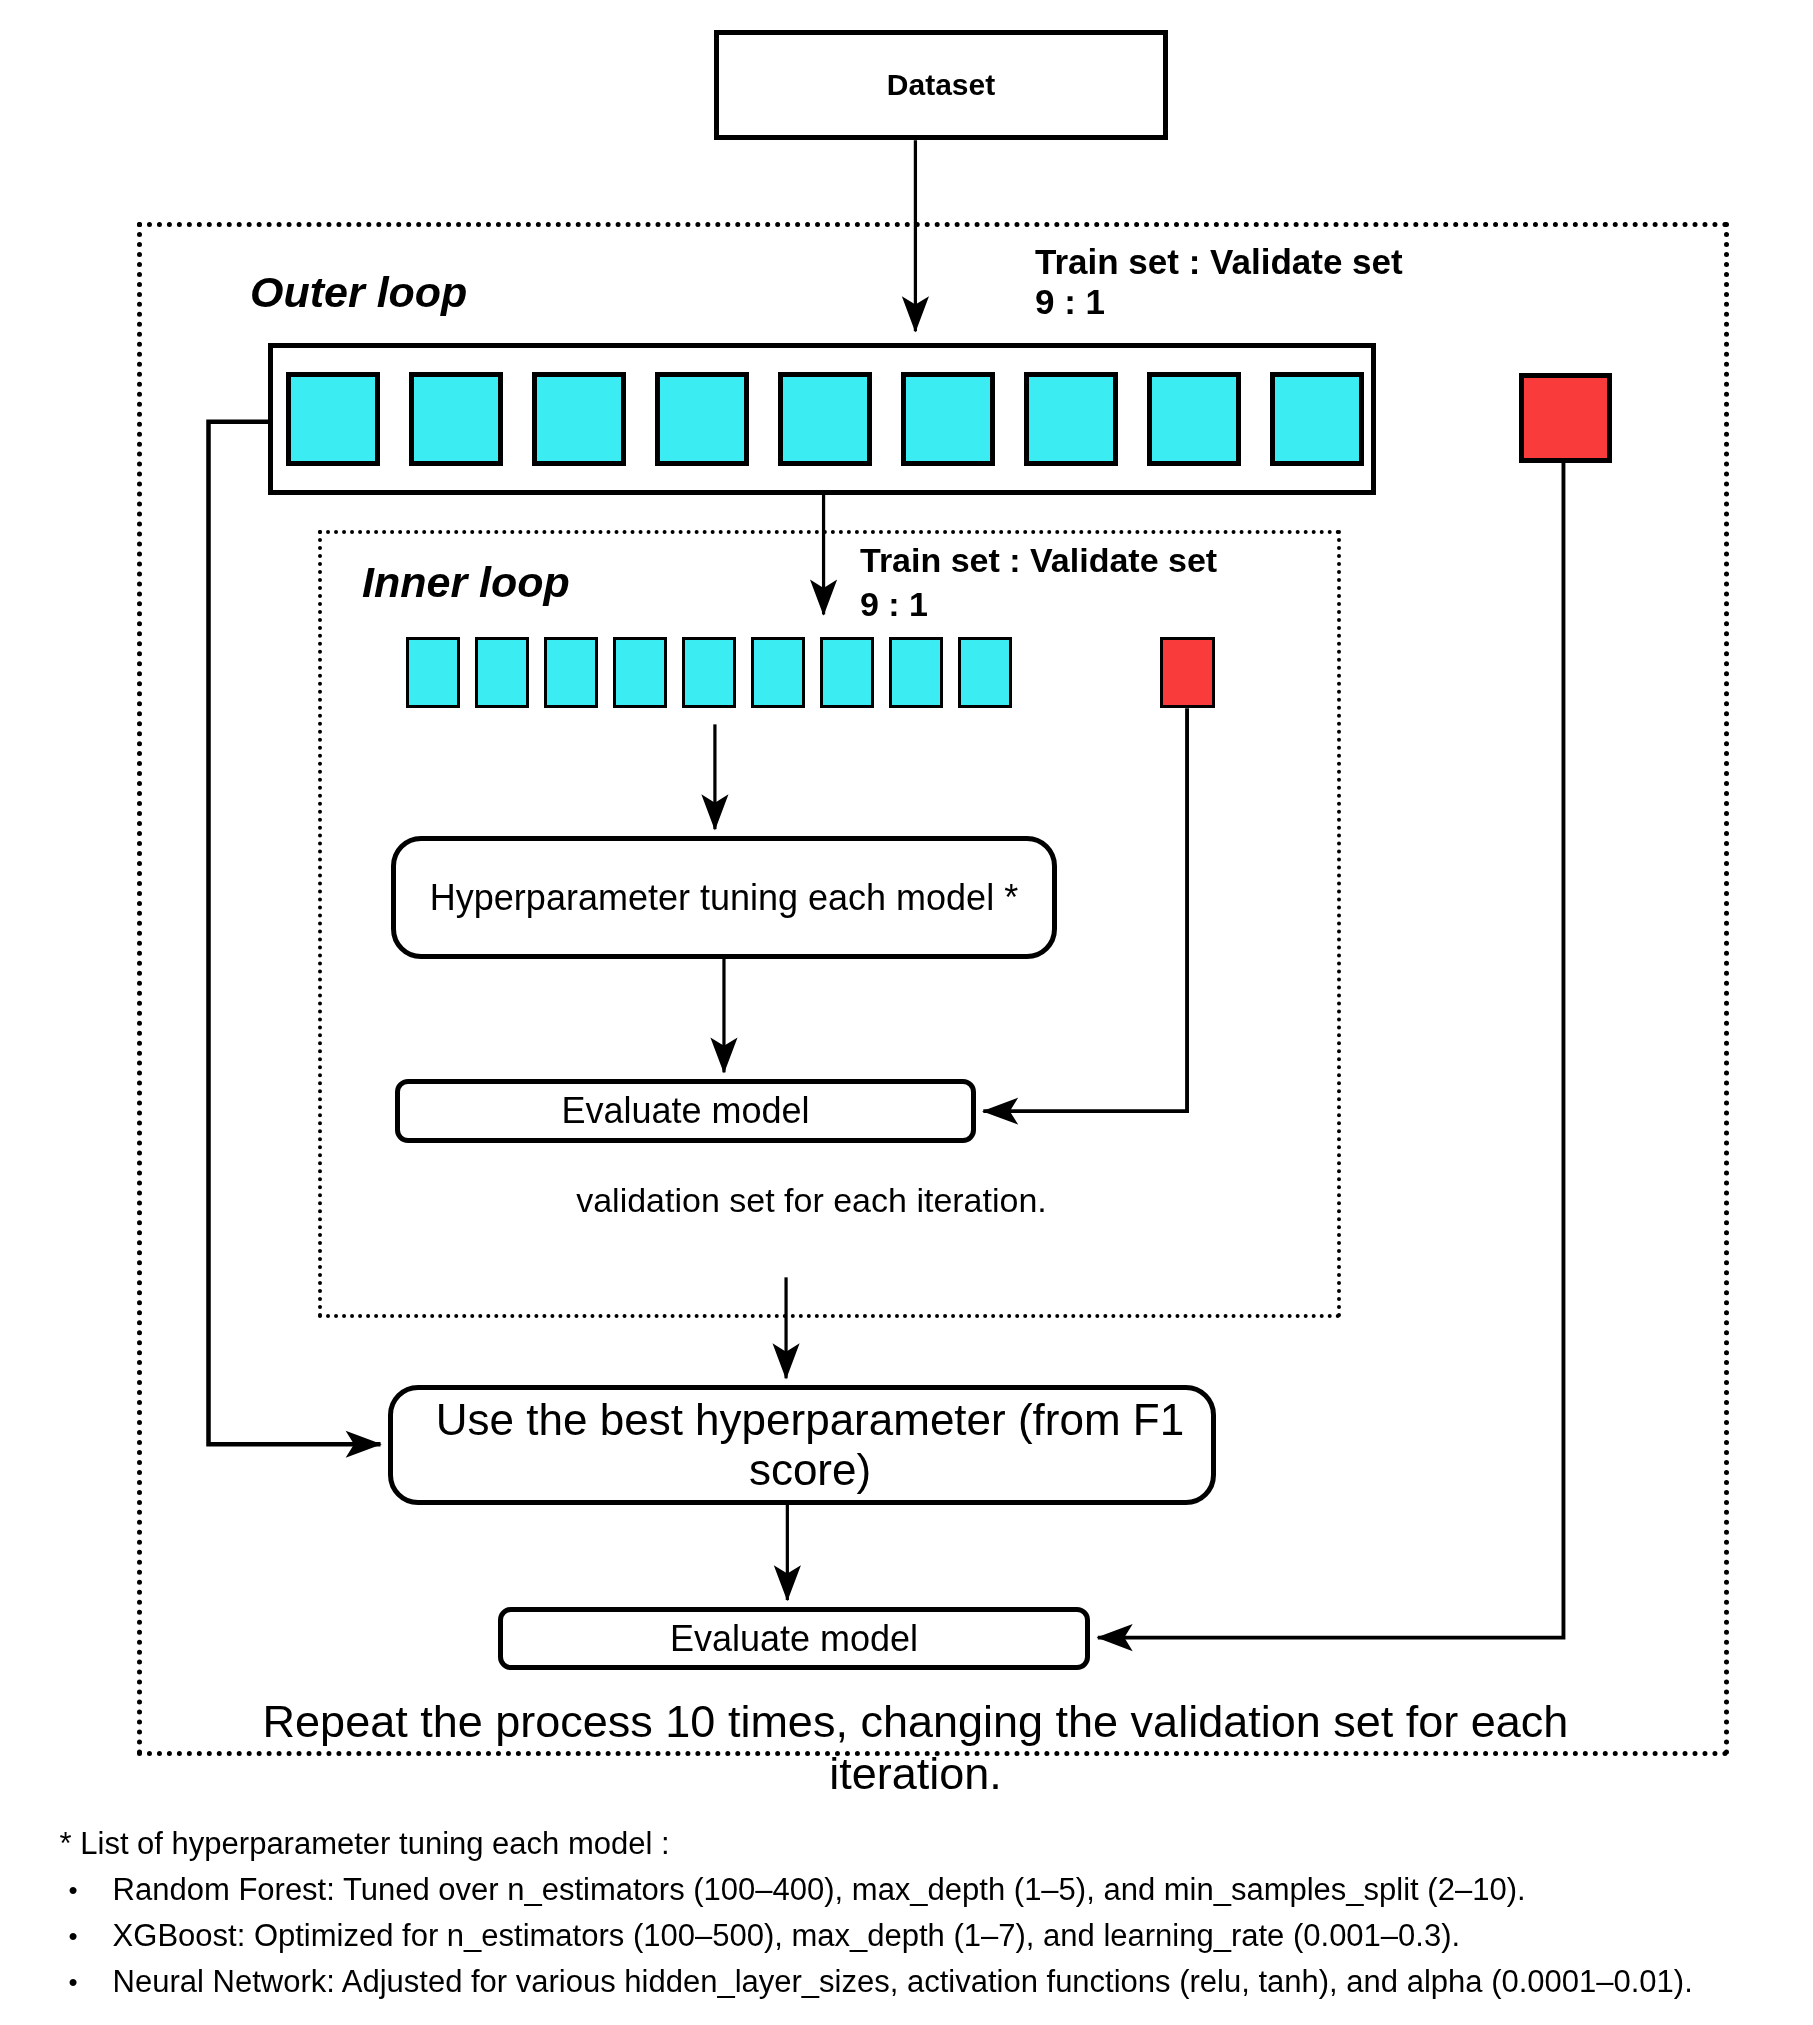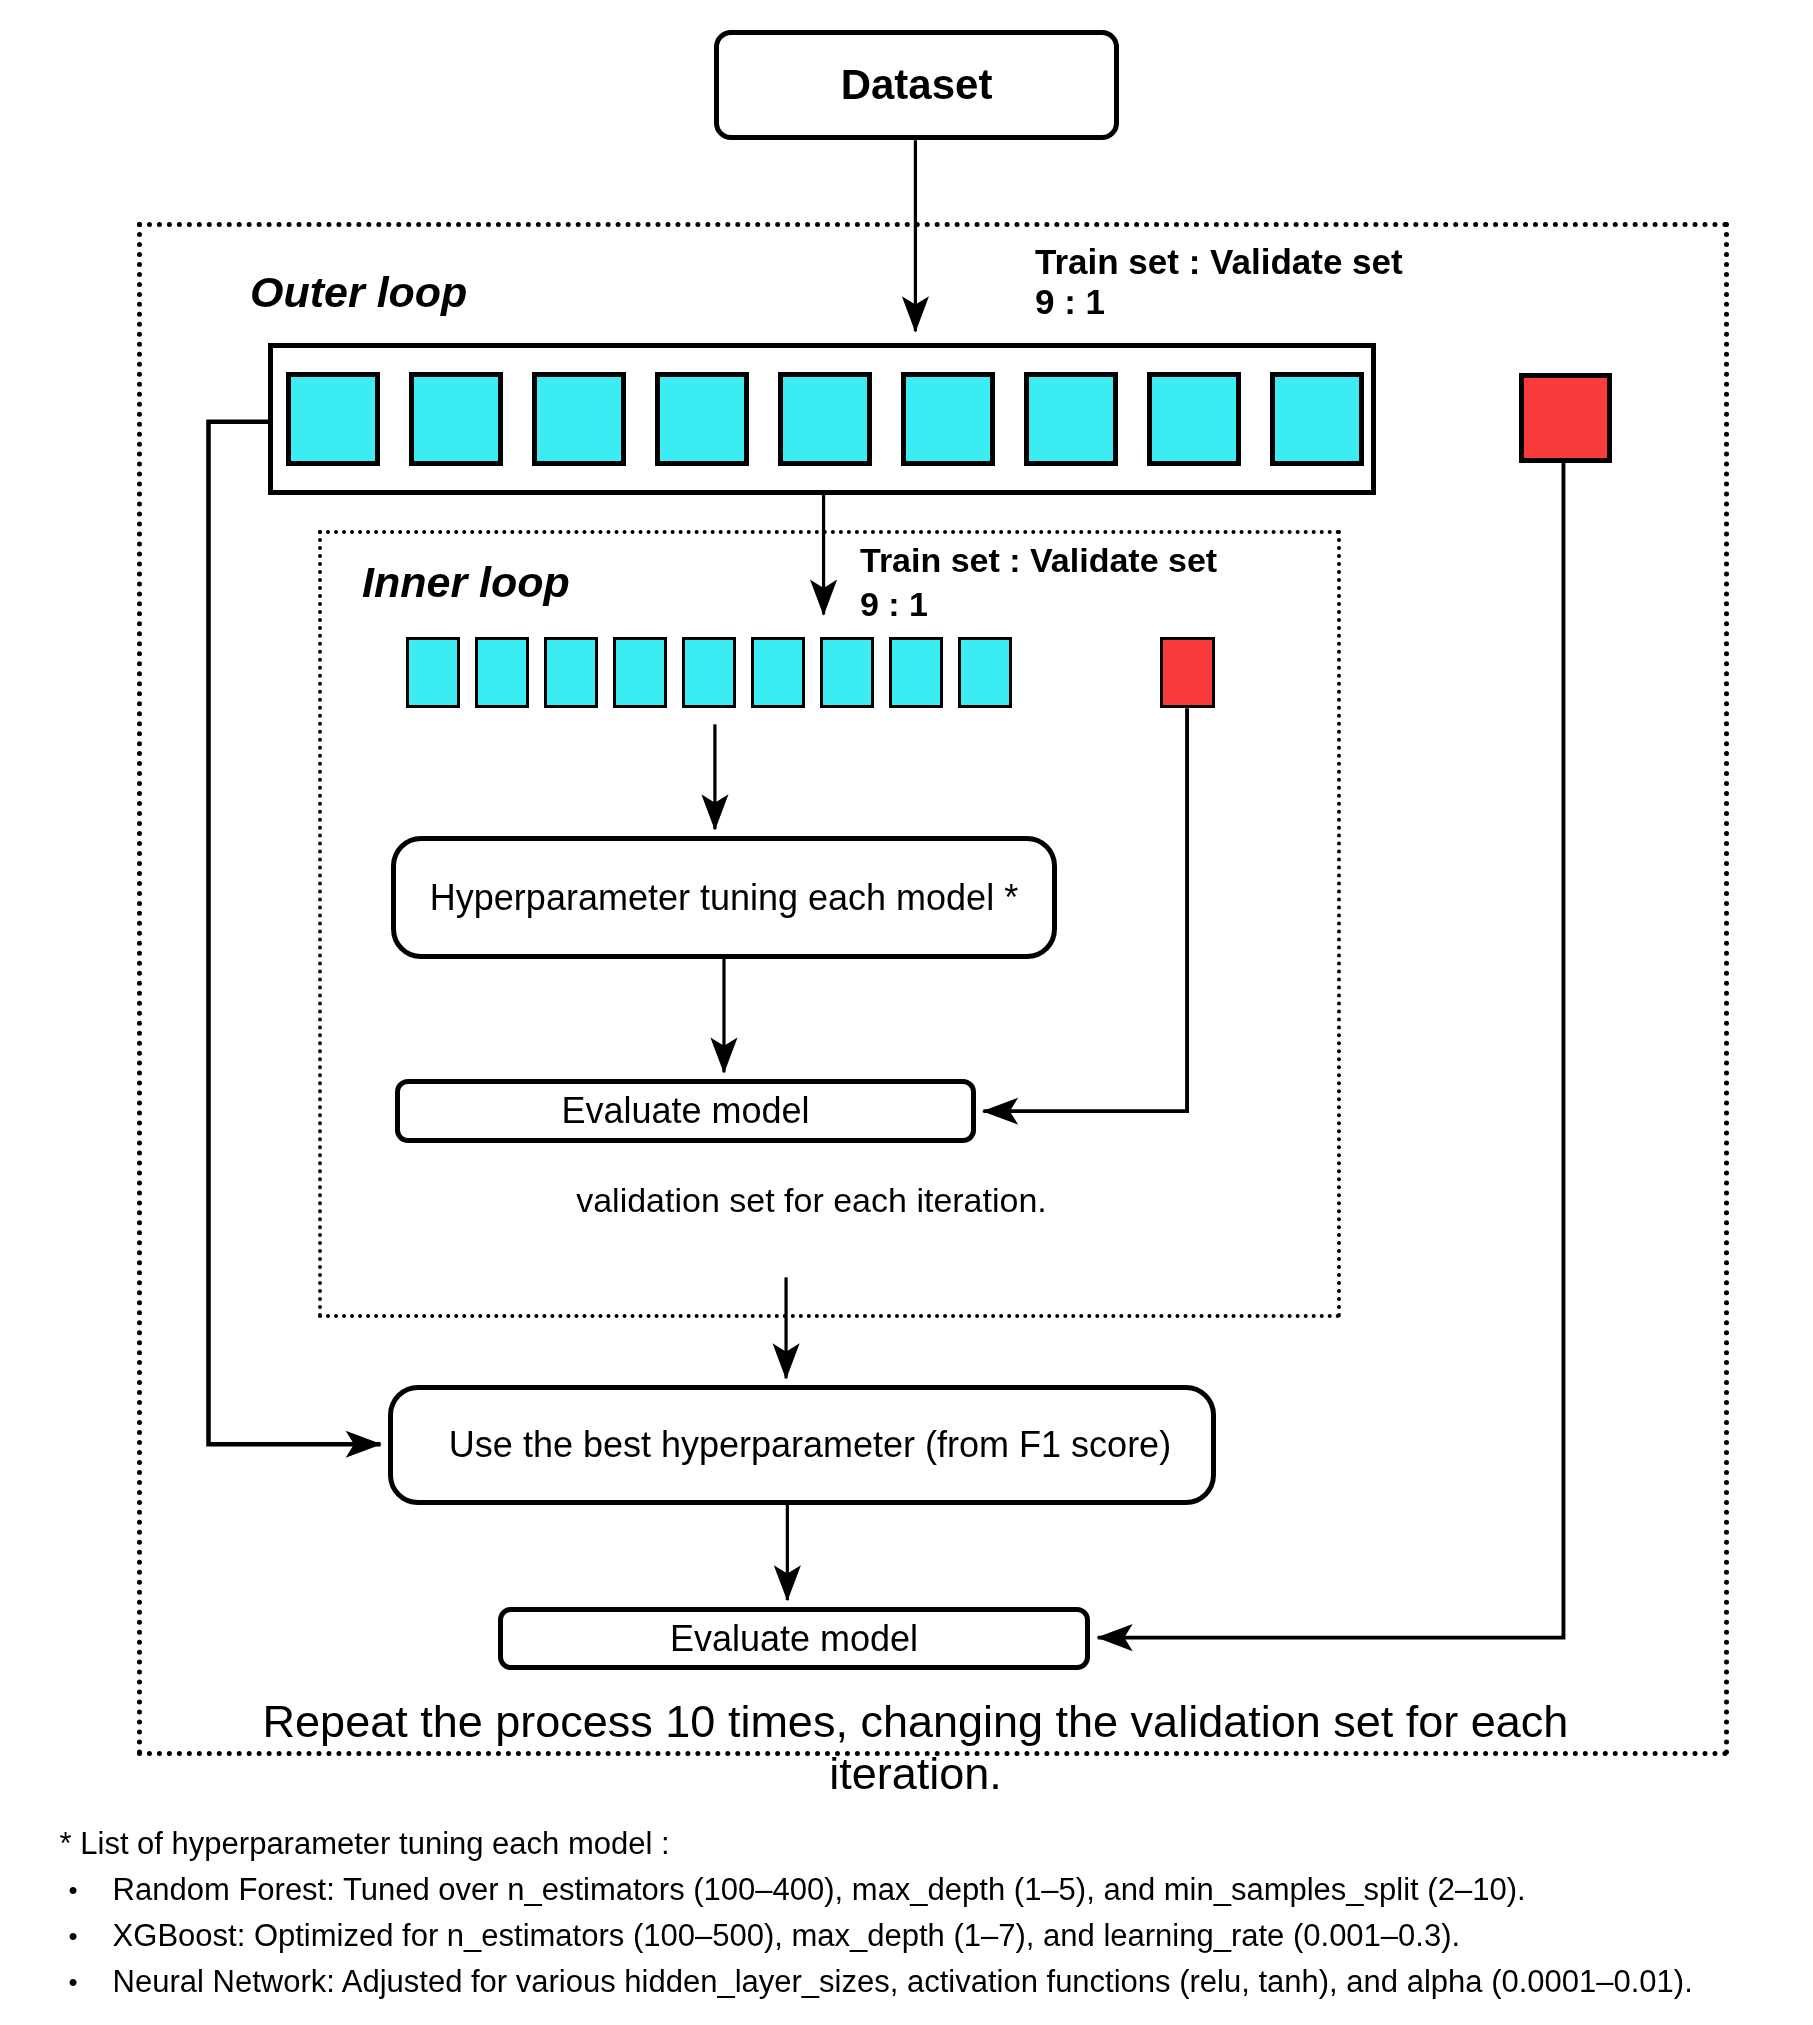--- a/index.html
+++ b/index.html
@@ -4,21 +4,21 @@
 <style>
   html,body{margin:0;padding:0;background:#fff;}
   #canvas{position:relative;width:1814px;height:2025px;background:#fff;
           font-family:"Liberation Sans",sans-serif;color:#000;overflow:hidden;}
   #canvas *{box-sizing:border-box;}
   #connectors{position:absolute;left:0;top:0;z-index:3;pointer-events:none;}
 
   
   .solid-box{position:absolute;border:5.8px solid #000;background:#fff;display:flex;
              align-items:center;justify-content:center;text-align:center;z-index:2;}
-  #dataset-box{left:714px;top:30px;width:405px;height:110px;font-size:42px;font-weight:bold;border-radius:17px;}
+  #dataset-box{left:714px;top:30px;width:454px;height:110px;font-size:30px;font-weight:bold;}
   #outer-dotted{position:absolute;left:137px;top:222px;width:1592px;height:1534px;
                 border:5.2px dotted #000;z-index:1;}
   #inner-dotted{position:absolute;left:318px;top:530px;width:1023px;height:788px;
                 border:4.5px dotted #000;z-index:1;}
   .loop-label{position:absolute;font-size:43px;font-weight:bold;z-index:2;font-style:italic;}
   #outer-loop-label{left:250px;top:268px;}
   #inner-loop-label{left:362px;top:558px;}
   .ratio{position:absolute;text-align:left;font-weight:bold;z-index:2;}
   #outer-ratio{left:1035px;top:242px;width:453px;font-size:35px;line-height:40px;}
   #inner-ratio{left:860px;top:538px;width:440px;font-size:34px;line-height:44px;}
@@ -27,21 +27,21 @@
                    justify-content:flex-start;padding-left:13px;gap:29px;}
   .sq-outer{width:94px;height:94px;border:5.2px solid #000;background:var(--cyan);flex:0 0 auto;}
   .red-sq{position:absolute;background:var(--red);z-index:2;}
   #outer-red{left:1519px;top:373px;width:93px;height:90px;border:5.2px solid #000;}
   #inner-train-row{position:absolute;left:406px;top:637px;display:flex;gap:15px;z-index:2;}
   .sq-inner{width:54px;height:71px;border:3.9px solid #000;background:var(--cyan);flex:0 0 auto;}
   #inner-red{left:1160px;top:637px;width:55px;height:71px;border:3.9px solid #000;}
 
   #tuning-box{left:391px;top:836px;width:666px;height:123px;border-radius:30px;font-size:36px;}
   #inner-eval-box{left:395px;top:1079px;width:581px;height:64px;border-radius:13px;font-size:36px;}
-  #best-box{left:388px;top:1385px;width:828px;height:120px;border-radius:30px;font-size:36px;padding-left:16px;}
+  #best-box{left:388px;top:1385px;width:828px;height:120px;border-radius:30px;font-size:44px;padding-left:16px;}
   #outer-eval-box{left:498px;top:1607px;width:592px;height:63px;border-radius:13px;font-size:36px;}
 
   .note{position:absolute;text-align:center;z-index:2;}
   #inner-repeat{left:388px;top:1178px;width:847px;font-size:34px;line-height:45px;}
   #outer-repeat{left:201px;top:1696px;width:1429px;font-size:45px;}
 
   #footnote{position:absolute;left:24.6px;top:1821px;width:1785px;font-size:31px;
             line-height:46px;z-index:2;margin-left:35px;}
   .fn-item{display:flex;}
   .fn-bullet{width:53px;padding-left:9px;flex:0 0 auto;font-size:26px;}

